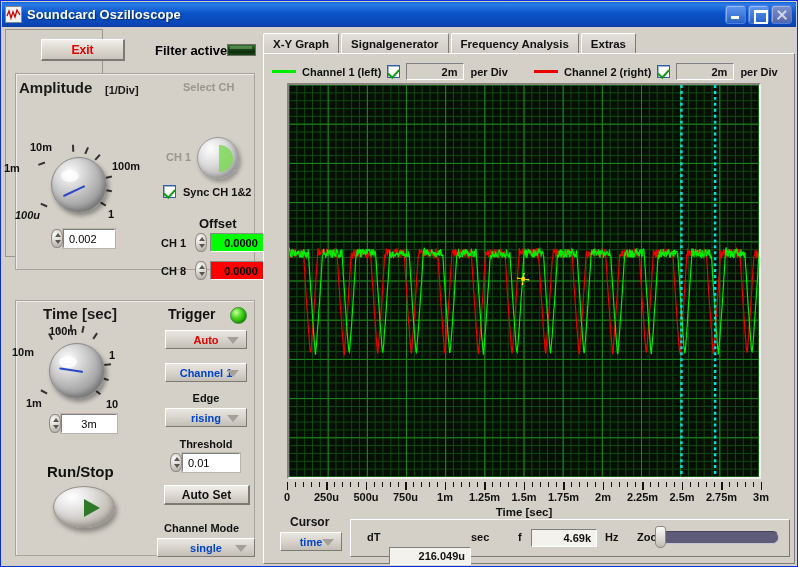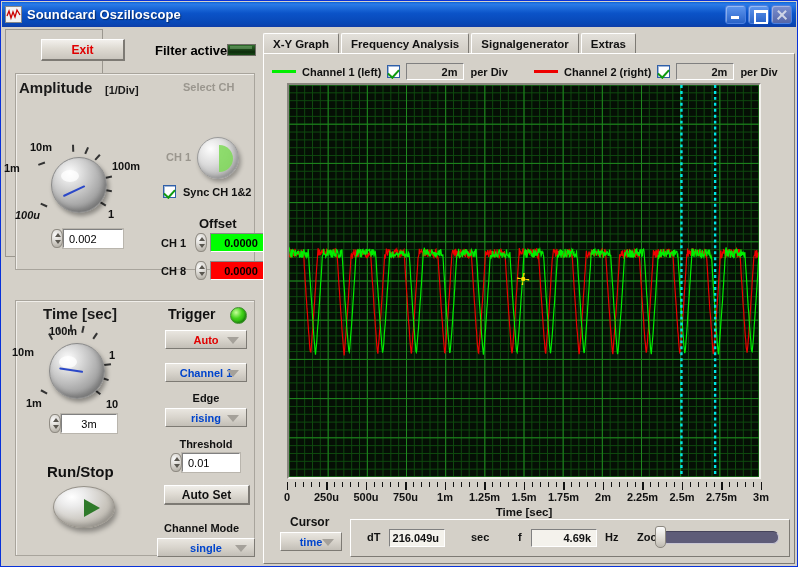--- a/index.html
+++ b/index.html
@@ -369,21 +369,21 @@
       <div class="tick" style="left:42px; top:177px; transform:rotate(205deg);"></div>
       <div class="tick" style="left:40px; top:133px; transform:rotate(160deg);"></div>
       <div class="tick" style="left:68px; top:122px; transform:rotate(-92deg);"></div>
       <div class="knob" style="left:46px; top:128px;">
         <div class="knob-needle" style="transform:rotate(-25deg);"></div>
       </div>
     </div>
 
     <div class="spin-row" style="left:46px; top:200px;">
       <div class="spinner"></div>
-      <div class="numfield" style="width:60px;text-align:center;">0.002</div>
+      <div class="numfield" style="width:52px;text-align:center;">0.002</div>
     </div>
 
     <div id="selch-lbl">Select CH</div>
     <div id="ch1-lbl">CH 1</div>
     <div id="selch-knob"></div>
 
     <div class="chk" id="sync-chk"></div>
     <div id="sync-lbl">Sync CH 1&amp;2</div>
 
     <div id="offset-title">Offset</div>
@@ -459,22 +459,22 @@
       <span>single</span>
       <span class="arrow"></span>
     </div>
 
   </div>
 
   <div id="right">
 
     <div class="tabstrip">
       <div class="tab">X-Y Graph</div>
+      <div class="tab">Signalgenerator</div>
       <div class="tab">Frequency Analysis</div>
-      <div class="tab">Signalgenerator</div>
       <div class="tab">Extras</div>
     </div>
 
     <div id="tabbody">
 
       <div class="chhdr" style="left:8px;">
         <span class="swatch" style="background:#00ee00;"></span>
         <span class="ch-name">Channel 1 (left)</span>
         <span class="chk" style="position:relative; left:0; top:0;"></span>
         <span class="perdivbox">2m</span>
@@ -726,21 +726,21 @@
 
       <div id="bottombar">
         <div id="cursor-lbl">Cursor</div>
         <div class="combo" id="cursor-combo" style="color:#0044cc;">
           <span>time</span>
           <span class="arrow"></span>
         </div>
 
         <div id="measbox">
           <div class="meas-lbl" style="left:16px; top:11px;">dT</div>
-          <div class="meas-val" style="left:38px; top:9px; width:56px;">216.049u</div>
+          <div class="meas-val" style="left:38px; top:27px; width:82px;">216.049u</div>
           <div class="meas-lbl" style="left:120px; top:11px;">sec</div>
           <div class="meas-lbl" style="left:167px; top:11px;">f</div>
           <div class="meas-val" style="left:180px; top:9px; width:66px;">4.69k</div>
           <div class="meas-lbl" style="left:254px; top:11px;">Hz</div>
           <div class="meas-lbl" style="left:266px; top:11px; left:258px;"></div>
           <div class="meas-lbl" style="left:286px; top:11px;">Zoom</div>
           <div id="zoom-track"></div>
           <div id="zoom-thumb"></div>
         </div>
       </div>

